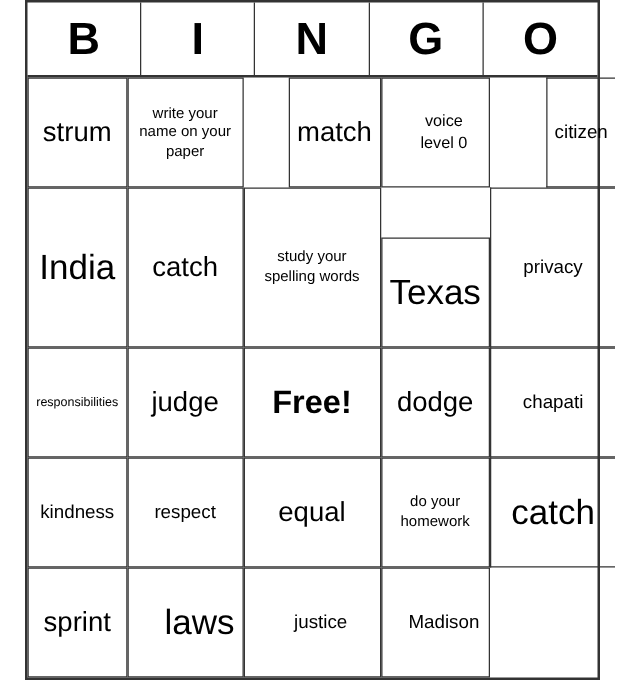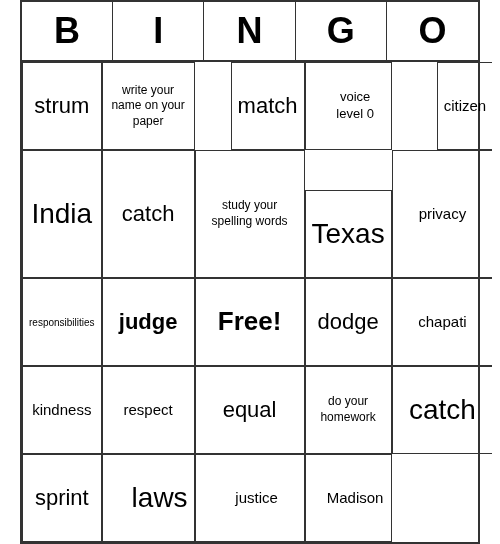--- a/index.html
+++ b/index.html
@@ -66,21 +66,21 @@
       <div class="bingo-cell" style="font-size: 12px;">write your name on your paper</div>
       <div class="bingo-cell" style="font-size: 22px; margin-left: 36px;">match</div>
       <div class="bingo-cell" style="font-size: 13px; padding-left: 20px;">voice level 0</div>
       <div class="bingo-cell" style="font-size: 15px; margin-left: 45px;">citizen</div>
       <div class="bingo-cell" style="font-size: 28px;">India</div>
       <div class="bingo-cell" style="font-size: 22px;">catch</div>
       <div class="bingo-cell" style="font-size: 12px;">study your spelling words</div>
       <div class="bingo-cell" style="font-size: 28px; margin-top: 40px;">Texas</div>
       <div class="bingo-cell" style="font-size: 15px;">privacy</div>
       <div class="bingo-cell" style="font-size: 10px;">responsibilities</div>
-      <div class="bingo-cell" style="font-size: 22px; font-weight: bold;">judge</div>
+      <div class="bingo-cell" style="font-size: 22px;">judge</div>
       <div class="bingo-cell" style="font-size: 26px; font-weight: bold;">Free!</div>
       <div class="bingo-cell" style="font-size: 22px;">dodge</div>
       <div class="bingo-cell" style="font-size: 15px;">chapati</div>
       <div class="bingo-cell" style="font-size: 15px;">kindness</div>
       <div class="bingo-cell" style="font-size: 15px;">respect</div>
       <div class="bingo-cell" style="font-size: 22px;">equal</div>
       <div class="bingo-cell" style="font-size: 12px;">do your homework</div>
       <div class="bingo-cell" style="font-size: 28px;">catch</div>
       <div class="bingo-cell" style="font-size: 22px;">sprint</div>
       <div class="bingo-cell" style="font-size: 28px; padding-left: 29px;">laws</div>

